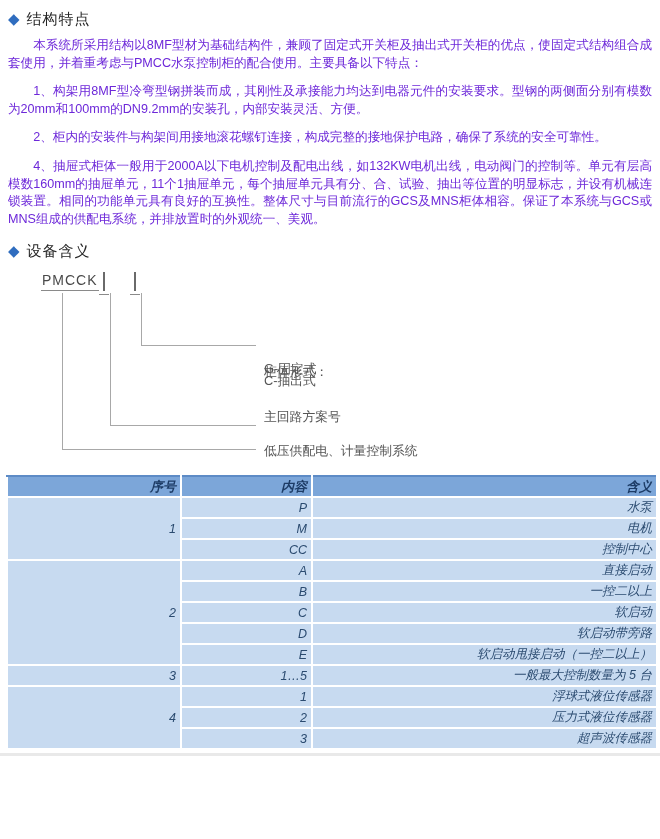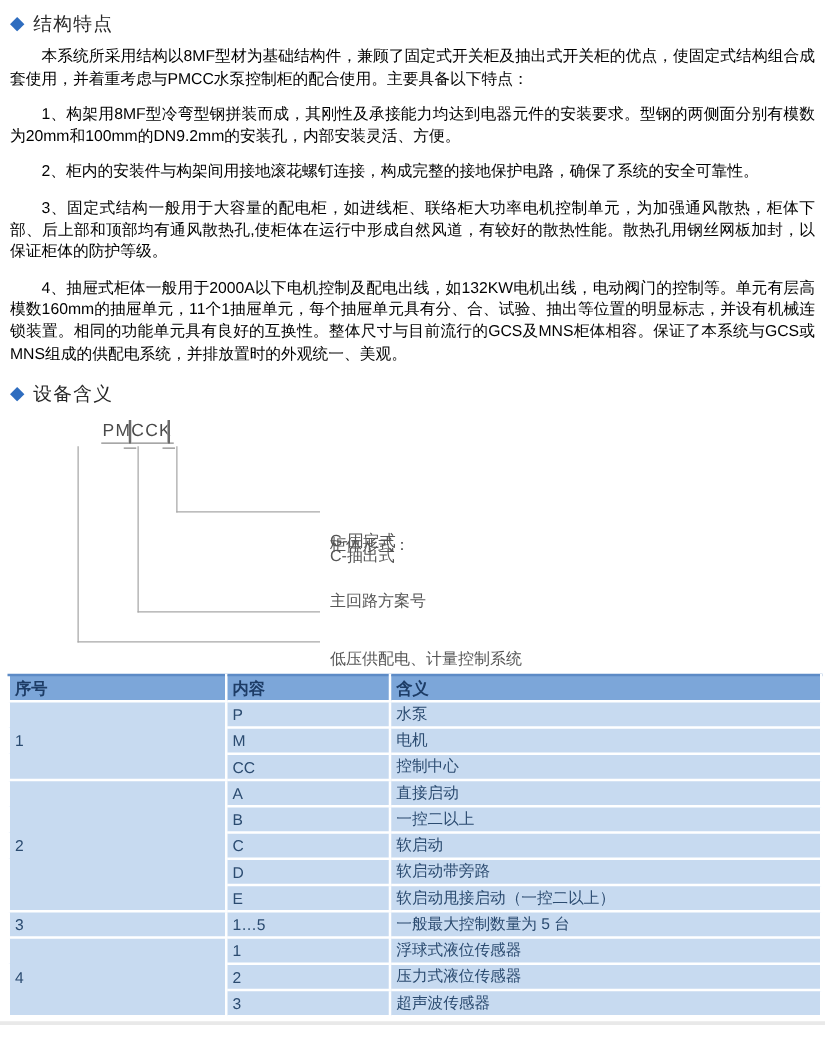--- a/index.html
+++ b/index.html
@@ -14,59 +14,59 @@
   .sec-head { display: flex; align-items: center; gap: 7px; margin: 2px 0 8px 2px; }
   .diamond { color: #2f6dbf; font-size: 15px; line-height: 1; transform: translateY(-1px); }
   .sec-title { font-size: 15px; font-weight: normal; color: #262626; letter-spacing: 1px; }
 
   
   .para {
     font-size: 12.6px;
     line-height: 17.6px;
     text-indent: 2em;
     text-align: justify;
-    color: #000000;
+    color: #6d28d9;
     margin: 0 2px 11px 2px;
   }
 
   
   .diagram { position: relative; height: 196px; margin-top: 4px; }
   .model-code {
     position: absolute; left: 35px; top: 3px;
     font-size: 14px; color: #4a4a4a; letter-spacing: 1px;
-    border-bottom: 1px solid #8a8a8a; padding: 0 1px 2px 1px; margin-left: 40px;
+    border-bottom: 1px solid #8a8a8a; padding: 0 1px 2px 1px;
   }
   .code-box-wrap { position: absolute; top: 3px; border-bottom: 1px solid #8a8a8a; padding: 1px 4px 3px 4px; }
   .code-box-wrap.b1 { left: 93px; }
   .code-box-wrap.b2 { left: 124px; }
   .code-box { width: 13px; height: 13px; border: 1px solid #6a6a6a; background: #fff; }
   .conn { position: absolute; border-left: 1px solid #a8a8a8; border-bottom: 1px solid #a8a8a8; }
   .conn.sys  { left: 56px;  top: 24px; width: 194px; height: 157px; }
   .conn.main { left: 104px; top: 24px; width: 146px; height: 133px; }
   .conn.type { left: 135px; top: 24px; width: 115px; height: 53px;  }
   .dlabel { position: absolute; left: 258px; font-size: 12.8px; color: #555; white-space: nowrap; }
   .dlabel.l1 { top: 63px; margin-top: 32px; }
   .dlabel.l2 { top: 92px; }
   .dlabel.l3 { top: 104px; }
   .dlabel.l4 { top: 140px; }
-  .dlabel.l5 { top: 186px; }
+  .dlabel.l5 { top: 174px; }
 
   
   .tbl-wrap { margin: 10px 0 0 0; }
   table.tbl {
     width: 650px; margin-left: 0px;
     border-collapse: collapse; table-layout: fixed;
   }
   table.tbl col.c1 { width: 174px; }
   table.tbl col.c2 { width: 131px; }
   table.tbl col.c3 { width: 345px; }
   table.tbl th, table.tbl td {
     border: 2px solid #ffffff;
-    text-align: left; vertical-align: middle;
-    height: 21px; padding: 0 4px;
+    text-align: right; vertical-align: middle;
+    height: 21px; padding: 0 4px; font-style: italic;
   }
   table.tbl th {
     background: #7ca6d9; color: #1d3c66;
     font-size: 13px; font-weight: bold;
     border-top: 2px solid #5d8bc6;
   }
   table.tbl td {
     background: #c7daf0; color: #2b4b70;
     font-size: 12.5px;
   }
@@ -78,21 +78,20 @@
 <div class="page">
 
   <div class="sec-head">
     <span class="diamond">◆</span>
     <span class="sec-title">结构特点</span>
   </div>
 
   <p class="para">本系统所采用结构以8MF型材为基础结构件，兼顾了固定式开关柜及抽出式开关柜的优点，使固定式结构组合成套使用，并着重考虑与PMCC水泵控制柜的配合使用。主要具备以下特点：</p>
   <p class="para">1、构架用8MF型冷弯型钢拼装而成，其刚性及承接能力均达到电器元件的安装要求。型钢的两侧面分别有模数为20mm和100mm的DN9.2mm的安装孔，内部安装灵活、方便。</p>
   <p class="para">2、柜内的安装件与构架间用接地滚花螺钉连接，构成完整的接地保护电路，确保了系统的安全可靠性。</p>
-  <p class="para">3、固定式结构一般用于大容量的配电柜，如进线柜、联络柜大功率电机控制单元，为加强通风散热，柜体下部、后上部和顶部均有通风散热孔,使柜体在运行中形成自然风道，有较好的散热性能。散热孔用钢丝网板加封，以保证柜体的防护等级。</p>
   <p class="para">4、抽屉式柜体一般用于2000A以下电机控制及配电出线，如132KW电机出线，电动阀门的控制等。单元有层高模数160mm的抽屉单元，11个1抽屉单元，每个抽屉单元具有分、合、试验、抽出等位置的明显标志，并设有机械连锁装置。相同的功能单元具有良好的互换性。整体尺寸与目前流行的GCS及MNS柜体相容。保证了本系统与GCS或MNS组成的供配电系统，并排放置时的外观统一、美观。</p>
 
   <div class="sec-head" style="margin-top:14px;">
     <span class="diamond">◆</span>
     <span class="sec-title">设备含义</span>
   </div>
 
   <div class="diagram">
     <span class="model-code">PMCCK</span>
     <span class="code-box-wrap b1"><span class="code-box"></span></span>

